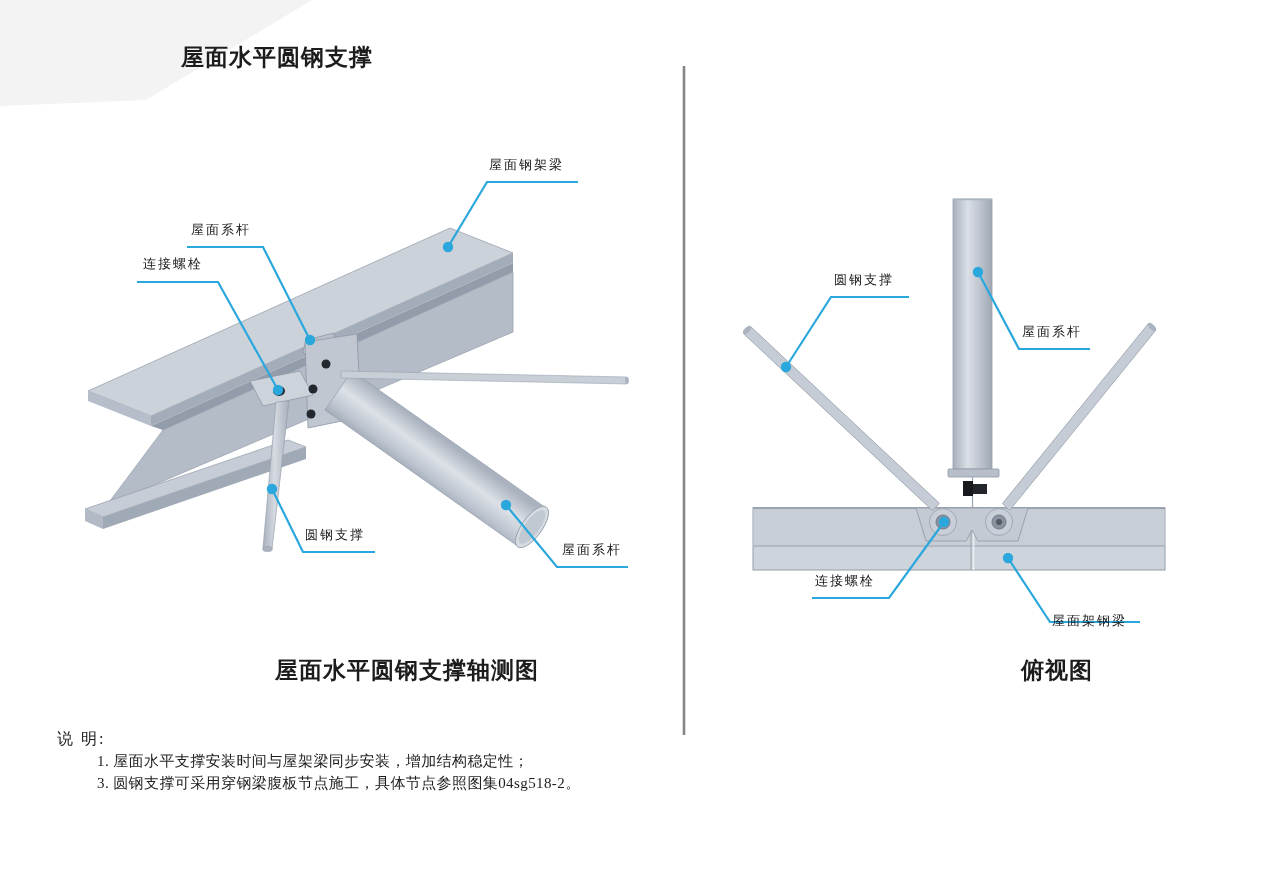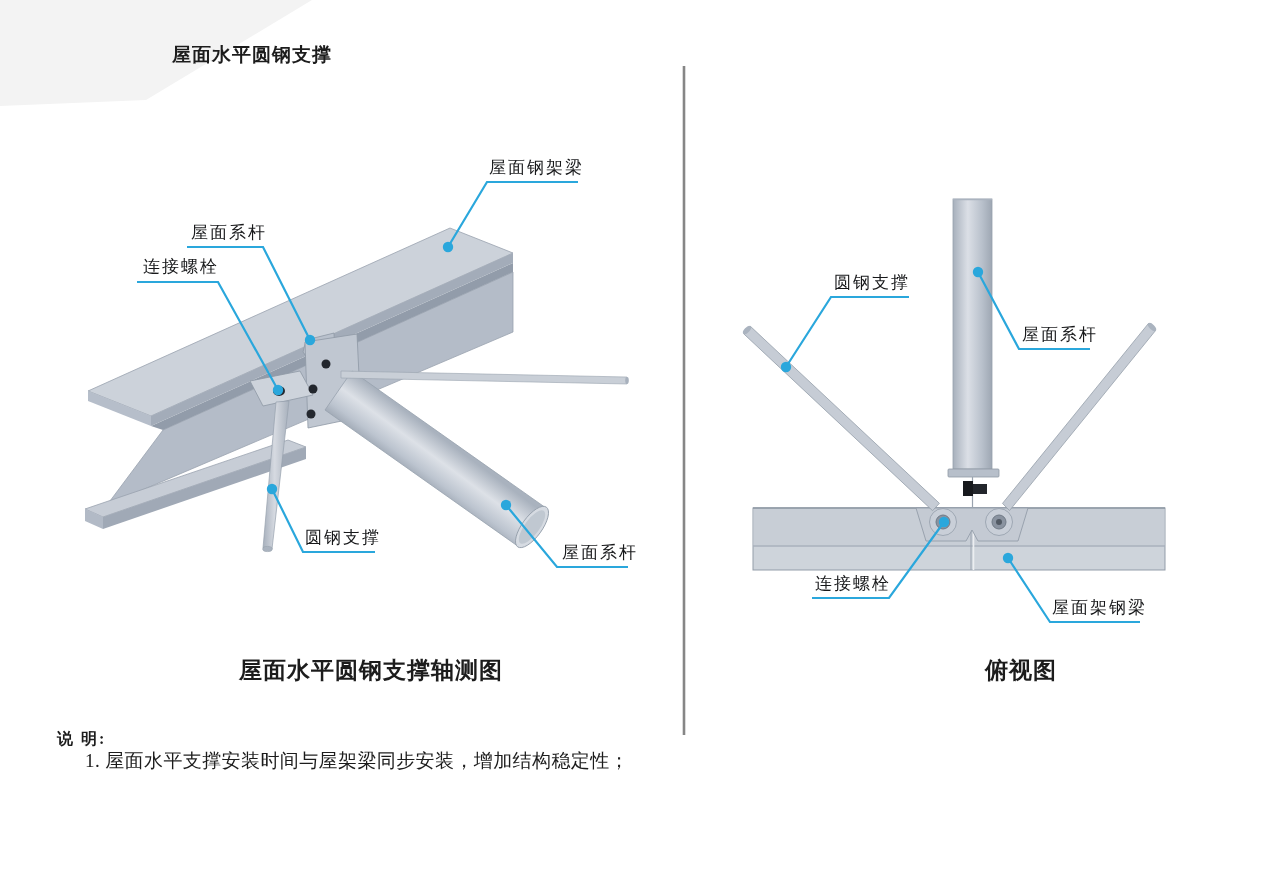--- a/index.html
+++ b/index.html
@@ -1,25 +1,25 @@
 <!DOCTYPE html>
 <html><head>
 <meta charset="utf-8">
 <style>
   html,body{margin:0;padding:0;background:#fff;}
   .canvas{position:relative;width:1280px;height:886px;background:#ffffff;overflow:hidden;
           font-family:"Liberation Sans",sans-serif;}
   .art{position:absolute;left:0;top:0;}
   .txt{position:absolute;color:#1c1c1c;white-space:nowrap;}
-  .title{font-family:"Liberation Serif",serif;font-weight:700;font-size:19px;letter-spacing:1px;}
-  .label{font-size:17px;letter-spacing:2px;color:#17181a;}
-  .caption{font-family:Liberation Serif, serif;font-weight:700;font-size:23px;letter-spacing:1px;}
+  .title{font-family:"Liberation Serif",serif;font-weight:700;font-size:23px;letter-spacing:1px;margin-left:9px;}
+  .label{font-size:13px;letter-spacing:2px;color:#17181a;}
+  .caption{font-family:Liberation Serif, serif;font-weight:700;font-size:23px;letter-spacing:1px;margin-left:36px;}
   .notes{position:absolute;left:57px;top:729px;font-family:"Liberation Serif",serif;color:#1c1c1c;}
-  .notes-heading{font-size:16px;font-weight:700;letter-spacing:2px;}
-  .note-item{font-size:19px;line-height:22px;margin-left:28px;letter-spacing:0.4px;}
+  .notes-heading{font-size:16px;font-weight:400;letter-spacing:2px;}
+  .note-item{font-size:15px;line-height:22px;margin-left:40px;letter-spacing:0.4px;}
 </style>
 </head>
 <body>
 
 <div class="canvas">
 
   <svg class="art" width="1280" height="886" viewBox="0 0 1280 886">
     <defs>
       <linearGradient id="pipeGrad" gradientUnits="userSpaceOnUse" x1="354" y1="373" x2="326" y2="411">
         <stop offset="0" stop-color="#a9b2be"></stop>
@@ -155,23 +155,24 @@
 
   <div class="txt label" style="left:489px;top:156px">屋面钢架梁</div>
   <div class="txt label" style="left:191px;top:221px">屋面系杆</div>
   <div class="txt label" style="left:143px;top:255px">连接螺栓</div>
   <div class="txt label" style="left:305px;top:526px">圆钢支撑</div>
   <div class="txt label" style="left:562px;top:541px">屋面系杆</div>
 
   <div class="txt label" style="left:834px;top:271px">圆钢支撑</div>
   <div class="txt label" style="left:1022px;top:323px">屋面系杆</div>
   <div class="txt label" style="left:815px;top:572px">连接螺栓</div>
-  <div class="txt label" style="left:1052px;top:596px">屋面架钢梁</div>
+  <div class="txt label" style="left:1052px;top:612px">屋面架钢梁</div>
 
   <div class="txt caption" style="left:239px;top:655px">屋面水平圆钢支撑轴测图</div>
   <div class="txt caption" style="left:985px;top:655px">俯视图</div>
 
   <div class="notes">
     <div class="notes-heading">说 明:</div>
     <div class="note-item">1. 屋面水平支撑安装时间与屋架梁同步安装，增加结构稳定性；</div>
+    <div class="note-item">3. 圆钢支撑可采用穿钢梁腹板节点施工，具体节点参照图集04sg518-2。</div>
   </div>
 
 </div>
 
 </body></html>

